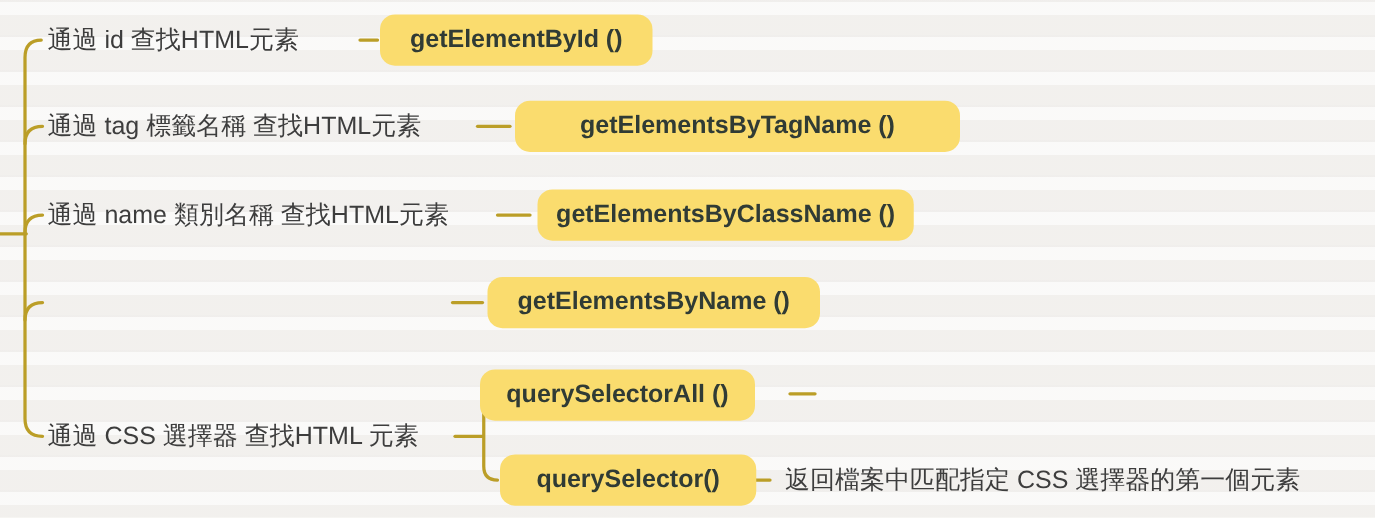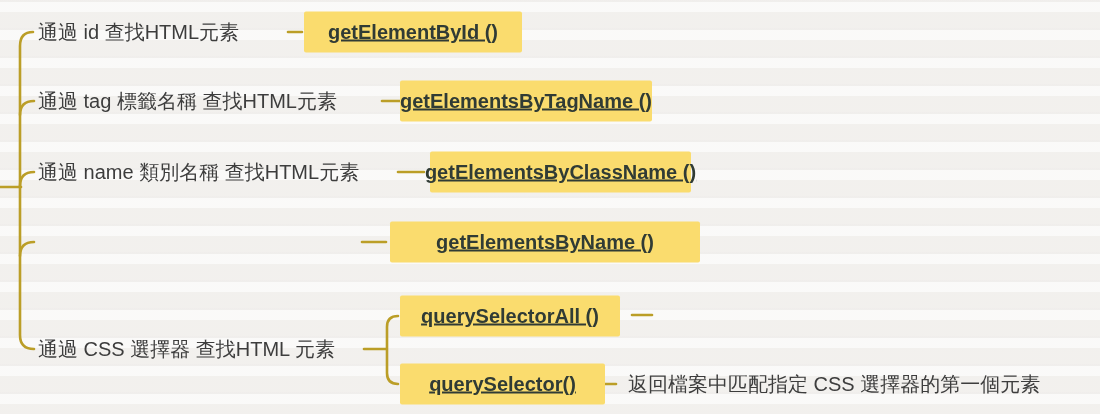--- a/index.html
+++ b/index.html
@@ -29,31 +29,30 @@
     transform:translateY(-50%);
     color:var(--label-text,#3d3d3d);
     font-size:20px;
     line-height:1;
     white-space:nowrap;
   }
   .method-node{
     position:absolute;
     transform:translateY(-50%);
     height:41px;
-    border-radius:2px;
+    border-radius:12px;
     background:var(--node-bg,#fadc6e);
     color:var(--node-text,#303b35);
     font-size:20px;
     font-weight:700;
     display:flex;
     align-items:center;
     justify-content:center;
     white-space:nowrap;
     box-sizing:border-box;
-    text-decoration:underline;
   }
 </style>
 </head>
 <body>
 
 <div class="canvas">
 
   <svg class="connectors" viewBox="0 0 1100 414" xmlns="http://www.w3.org/2000/svg" aria-hidden="true">
 
     <path d="M 0 187 L 21 187"></path>
@@ -75,21 +74,21 @@
     <path d="M 632 315 L 652 315"></path>
     <path d="M 596 384 L 616 384"></path>
   </svg>
 
   <div class="topic-label" style="left:38px;top:101px">通過 tag 標籤名稱 查找HTML元素</div>
   <div class="topic-label" style="left:38px;top:32px">通過 id 查找HTML元素</div>
   <div class="topic-label" style="left:38px;top:172px">通過 name 類別名稱 查找HTML元素</div>
   <div class="topic-label" style="left:38px;top:349px">通過 CSS 選擇器 查找HTML 元素</div>
 
   <div class="method-node" style="left:304px;top:32px;width:218px">getElementById ()</div>
-  <div class="method-node" style="left:400px;top:101px;width:252px">getElementsByTagName ()</div>
-  <div class="method-node" style="left:430px;top:172px;width:261px">getElementsByClassName ()</div>
-  <div class="method-node" style="left:390px;top:242px;width:310px">getElementsByName ()</div>
-  <div class="method-node" style="left:400px;top:316px;width:220px">querySelectorAll ()</div>
+  <div class="method-node" style="left:412px;top:101px;width:356px">getElementsByTagName ()</div>
+  <div class="method-node" style="left:430px;top:172px;width:301px">getElementsByClassName ()</div>
+  <div class="method-node" style="left:390px;top:242px;width:266px">getElementsByName ()</div>
+  <div class="method-node" style="left:384px;top:316px;width:220px">querySelectorAll ()</div>
   <div class="method-node" style="left:400px;top:384px;width:205px">querySelector()</div>
 
   <div class="topic-label" style="left:628px;top:384px">返回檔案中匹配指定 CSS 選擇器的第一個元素</div>
 
 </div>
 
 </body></html>

